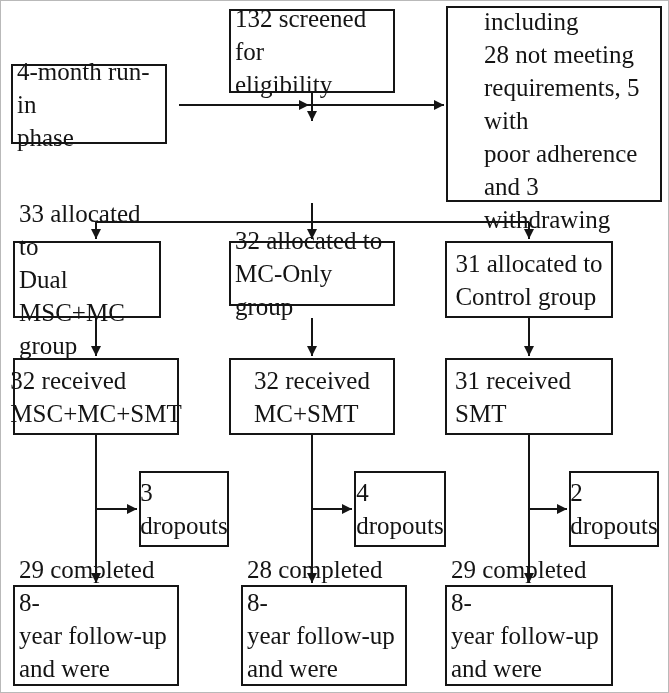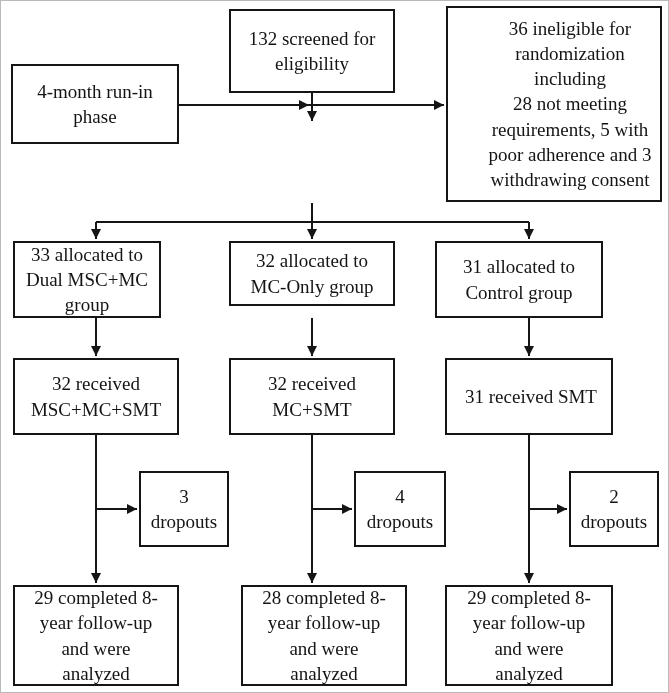--- a/index.html
+++ b/index.html
@@ -20,33 +20,32 @@
     overflow:hidden;
   }
   #connectors{position:absolute;left:0;top:0;width:669px;height:693px;}
   #connectors line{stroke:var(--line);stroke-width:2;}
   #connectors .arrowhead{fill:var(--line);}
   .node{
     position:absolute;
     border:2px solid var(--line);
     background:var(--bg);
     display:flex;align-items:center;justify-content:center;
-    text-align:center;
-    font-size:19px;line-height:1.32;
+    font-size:25px;line-height:1.32;
     white-space:pre-line;
     padding:2px 4px;
   }
   
   .b-screened  {left:228px;top:8px;  width:166px;height:84px;}
-  .b-runin     {left:10px; top:63px; width:168px;height:80px;}
+  .b-runin     {left:10px; top:63px; width:156px;height:80px;}
   .b-ineligible{left:445px;top:5px;  width:216px;height:196px;padding-left:36px;}
   .b-eligible  {left:228px;top:122px;width:166px;height:80px;}
   .b-alloc1    {left:12px; top:240px;width:148px;height:77px;}
   .b-alloc2    {left:228px;top:240px;width:166px;height:65px;}
-  .b-alloc3    {left:434px;top:240px;width:168px;height:77px;}
+  .b-alloc3    {left:444px;top:240px;width:168px;height:77px;}
   .b-recv1     {left:12px; top:357px;width:166px;height:77px;}
   .b-recv2     {left:228px;top:357px;width:166px;height:77px;}
   .b-recv3     {left:444px;top:357px;width:168px;height:77px;padding-left:8px;}
   .b-drop1     {left:138px;top:470px;width:90px; height:76px;}
   .b-drop2     {left:353px;top:470px;width:92px; height:76px;}
   .b-drop3     {left:568px;top:470px;width:90px; height:76px;}
   .b-comp1     {left:12px; top:584px;width:166px;height:101px;}
   .b-comp2     {left:240px;top:584px;width:166px;height:101px;}
   .b-comp3     {left:444px;top:584px;width:168px;height:101px;}
 </style>

